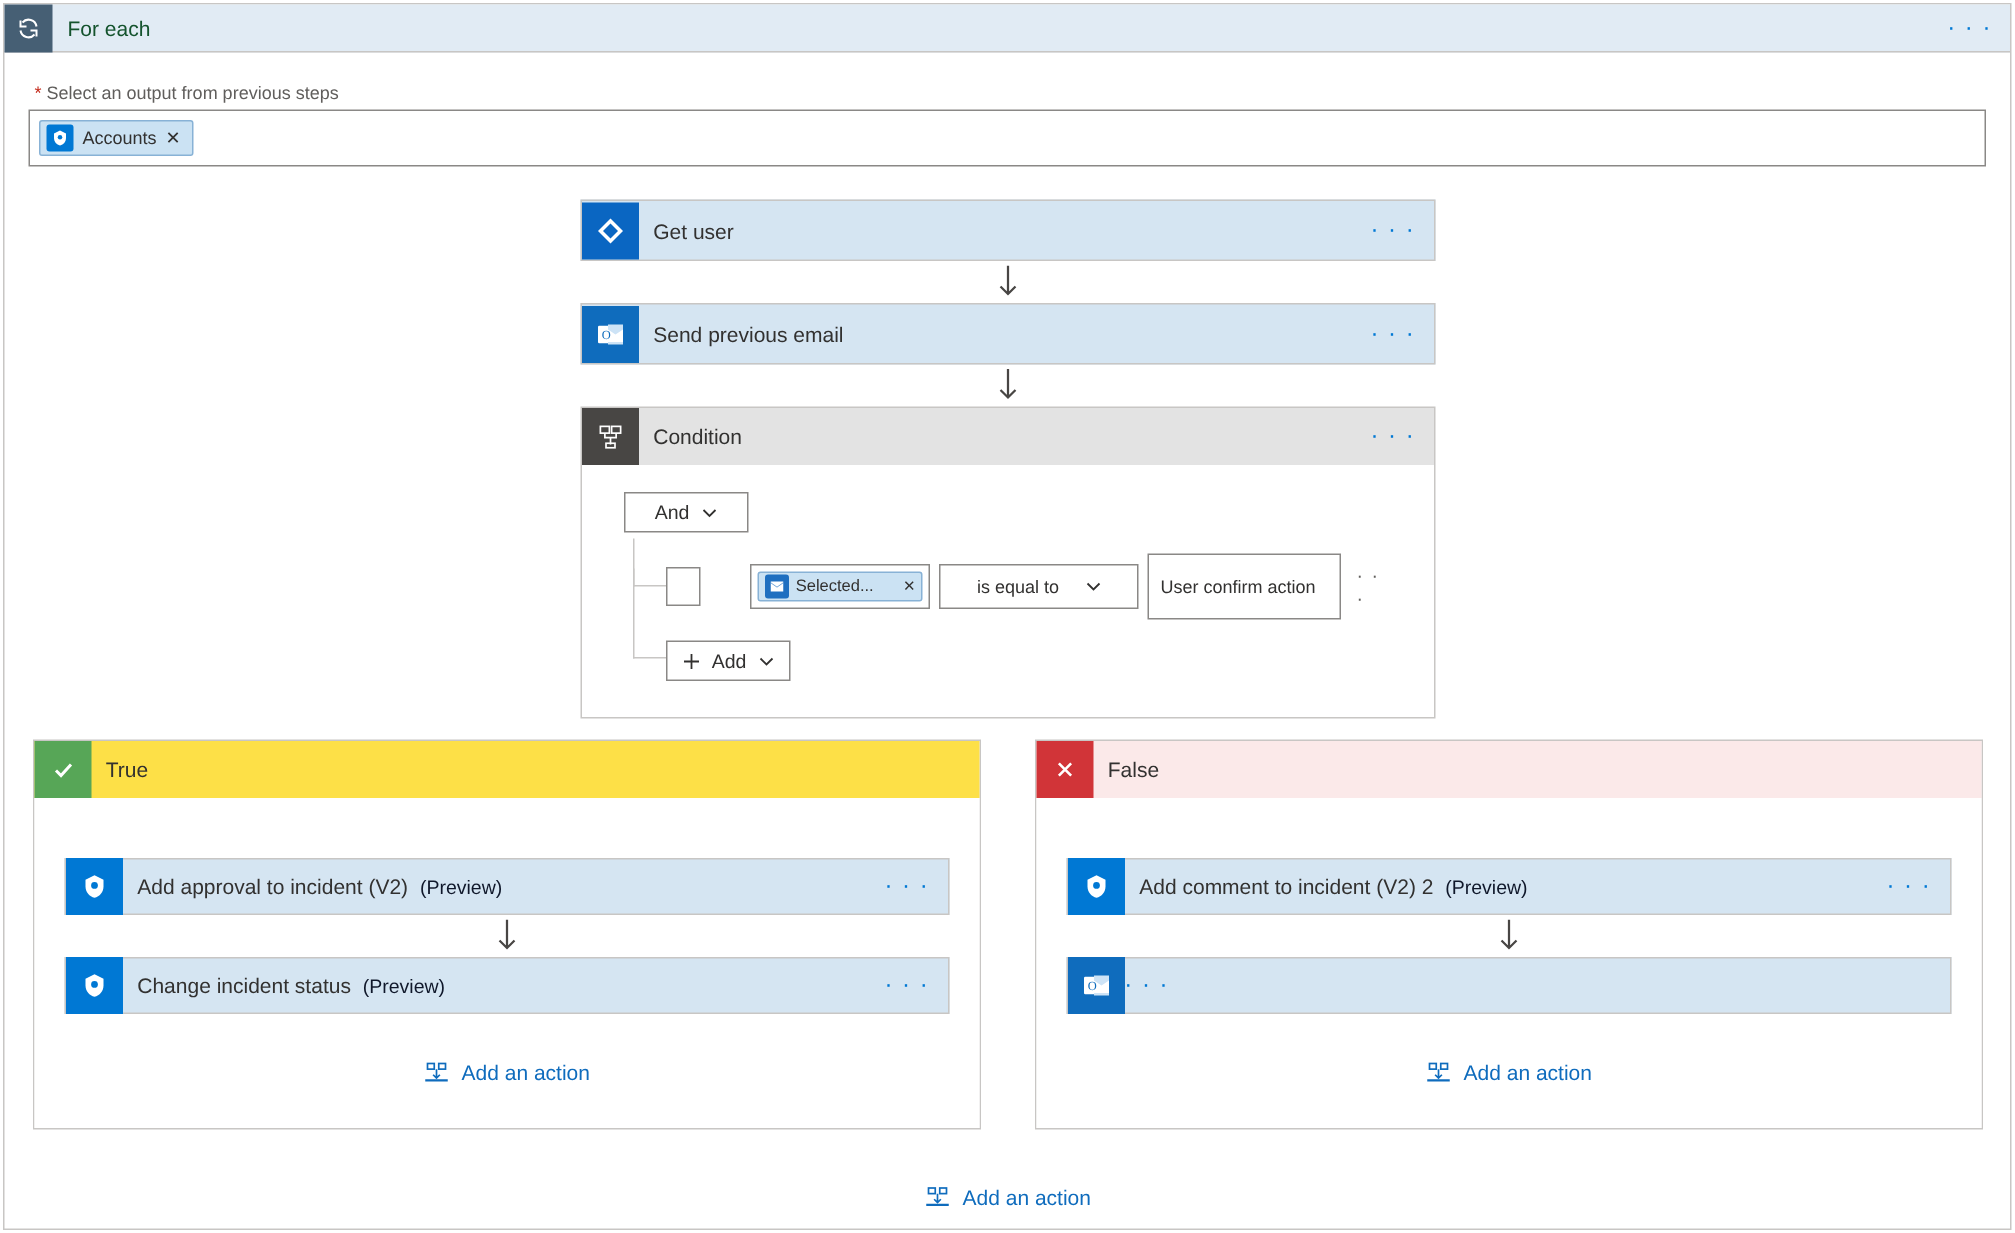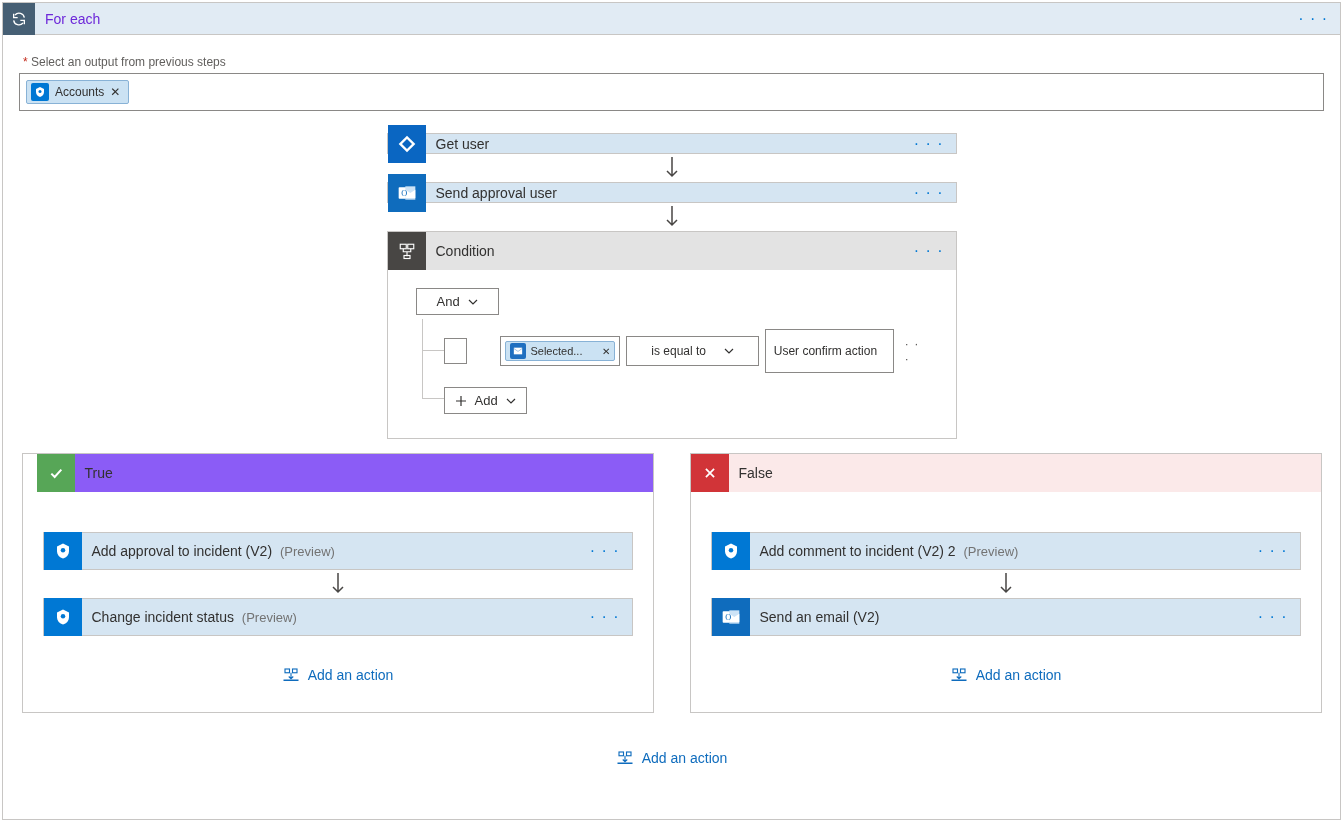--- a/index.html
+++ b/index.html
@@ -23,21 +23,21 @@
       background: #e1ebf4;
       border-bottom: 1px solid #c8c6c4;
       height: 32px;
       padding: 0 12px 0 0;
     }
     .foreach-icon {
       width: 32px; height: 32px;
       background: #465f74;
       display: flex; align-items: center; justify-content: center;
     }
-    .foreach-title { padding-left: 10px; flex: 1; font-size: 14px; color: #6d28d9; }
+    .foreach-title { padding-left: 10px; flex: 1; font-size: 14px; color: #14532d; }
     .more-icon { color: #0078d4; font-size: 16px; letter-spacing: 1px; cursor: pointer; }
     .required-label {
       margin: 20px 0 4px 20px;
       font-size: 12px;
       color: #605e5c;
     }
     .required-label::before { content: "* "; color: #c42b1c; }
     .output-box {
       margin: 0 16px 8px 16px;
       border: 1px solid #8a8886;
@@ -62,21 +62,21 @@
     }
     .sentinel-icon { background: #0078d4; }
     .pill-x { color: #323130; font-size: 12px; cursor: pointer; }
     .flow-body { padding: 14px 0 20px 0; display: flex; flex-direction: column; align-items: center; }
     .action-card {
       width: 570px;
       border: 1px solid #c8c6c4;
       display: flex;
       align-items: center;
       background: #d5e5f2;
-      height: 21px;
+      height: 41px;
       padding-right: 12px;
     }
     .action-icon {
       width: 38px; height: 38px;
       display: flex; align-items: center; justify-content: center;
       flex-shrink: 0;
     }
     .icon-aad { background: #0a66c2; }
     .icon-outlook { background: #0f6cbd; }
     .icon-condition { background: #484644; }
@@ -173,21 +173,21 @@
     }
     .branch {
       flex:1;
       border:1px solid #c8c6c4;
       display:flex;
       flex-direction:column;
     }
     .branch-header {
       display:flex; align-items:center; height:38px; padding-right:12px;
     }
-    .branch-true { background:#8b5cf6;margin-left:14px; }
+    .branch-true { background:#fde047; }
     .branch-false { background:#fbe9e9; }
     .branch-icon {
       width:38px; height:38px; display:flex; align-items:center; justify-content:center;
     }
     .ico-true { background:#57a657; }
     .ico-false { background:#d13438; }
     .branch-title { padding-left:10px; font-size:14px; }
     .branch-body {
       background:#fff; flex:1; padding: 40px 20px 28px; display:flex; flex-direction:column; align-items:center;
     }
@@ -195,21 +195,21 @@
       width: 100%;
       max-width: 600px;
       border:1px solid #c8c6c4;
       background:#d5e5f2;
       height:38px;
       display:flex; align-items:center;
       padding-right:12px;
     }
     .sub-icon { width:38px; height:38px; background:#0078d4; display:flex; align-items:center; justify-content:center; flex-shrink:0;}
     .sub-title { padding-left:10px; flex:1; font-size:14px;}
-    .preview { color:#737373; font-size:13px; margin-left:4px;}
+    .preview { color:#0f172a; font-size:13px; margin-left:4px;}
     .add-action-link {
       display:flex; align-items:center; gap:8px;
       color:#0f6cbd; font-size:14px; cursor:pointer; margin-top:30px;
     }
     .arrow-down-svg { width:14px; height:22px; }
     .bottom-add {
       display:flex; justify-content:center; margin-top: 36px;
     }
   </style>
 </head>
@@ -264,21 +264,21 @@
 
     <div class="action-card">
       <div class="action-icon icon-outlook">
         <svg width="20" height="20" viewBox="0 0 24 24" fill="#fff">
             <rect x="2" y="5" width="14" height="14" rx="1" fill="#fff"></rect>
             <rect x="10" y="4" width="12" height="16" fill="#cde3f6"></rect>
             <path d="M10 8l6 4 6-4v10H10z" fill="#fff"></path>
             <text x="5" y="16" font-size="10" fill="#0f6cbd" font-family="Segoe UI">O</text>
           </svg>
       </div>
-      <div class="action-title">Send approval user</div>
+      <div class="action-title">Send previous email</div>
       <div class="more-icon">· · ·</div>
     </div>
 
     <div class="arrow-connector">
       <svg class="arrow-down-svg" viewBox="0 0 14 22">
           <path d="M7 0v18M2 14l5 5 5-5" stroke="#484644" stroke-width="1.5" fill="none"></path>
         </svg>
     </div>
 
     <div class="condition-card">
@@ -425,24 +425,20 @@
           </div>
           <div class="sub-card">
             <div class="sub-icon" style="background:#0f6cbd">
               <svg width="20" height="20" viewBox="0 0 24 24">
                   <rect x="2" y="5" width="14" height="14" rx="1" fill="#fff"></rect>
                   <rect x="10" y="4" width="12" height="16" fill="#cde3f6"></rect>
                   <path d="M10 8l6 4 6-4v10H10z" fill="#fff"></path>
                   <text x="5" y="16" font-size="10" fill="#0f6cbd" font-family="Segoe UI">O</text>
                 </svg>
             </div>
-            <div class="sub-title">
-              <span>Send an email (V2)</span>
-              <span class="preview"></span>
-            </div>
             <div class="more-icon">· · ·</div>
           </div>
           <div class="add-action-link">
             <svg width="18" height="18" viewBox="0 0 24 24" fill="none" stroke="#0f6cbd" stroke-width="1.5">
                 <rect x="4" y="4" width="6" height="5"></rect>
                 <rect x="14" y="4" width="6" height="5"></rect>
                 <path d="M12 9v8M9 14l3 3 3-3"></path>
                 <rect x="2" y="18" width="20" height="2" fill="#0f6cbd" stroke="none"></rect>
               </svg>
             <span>Add an action</span>

